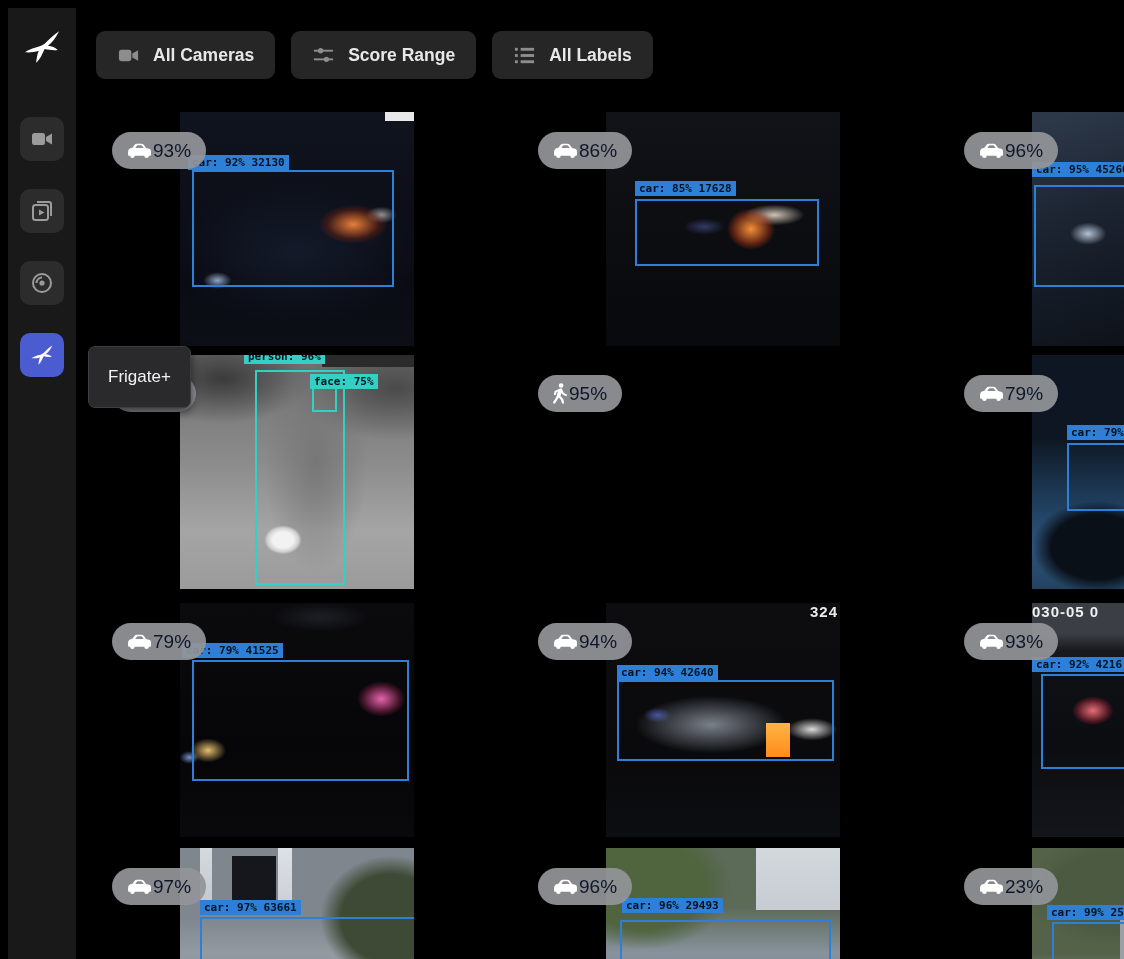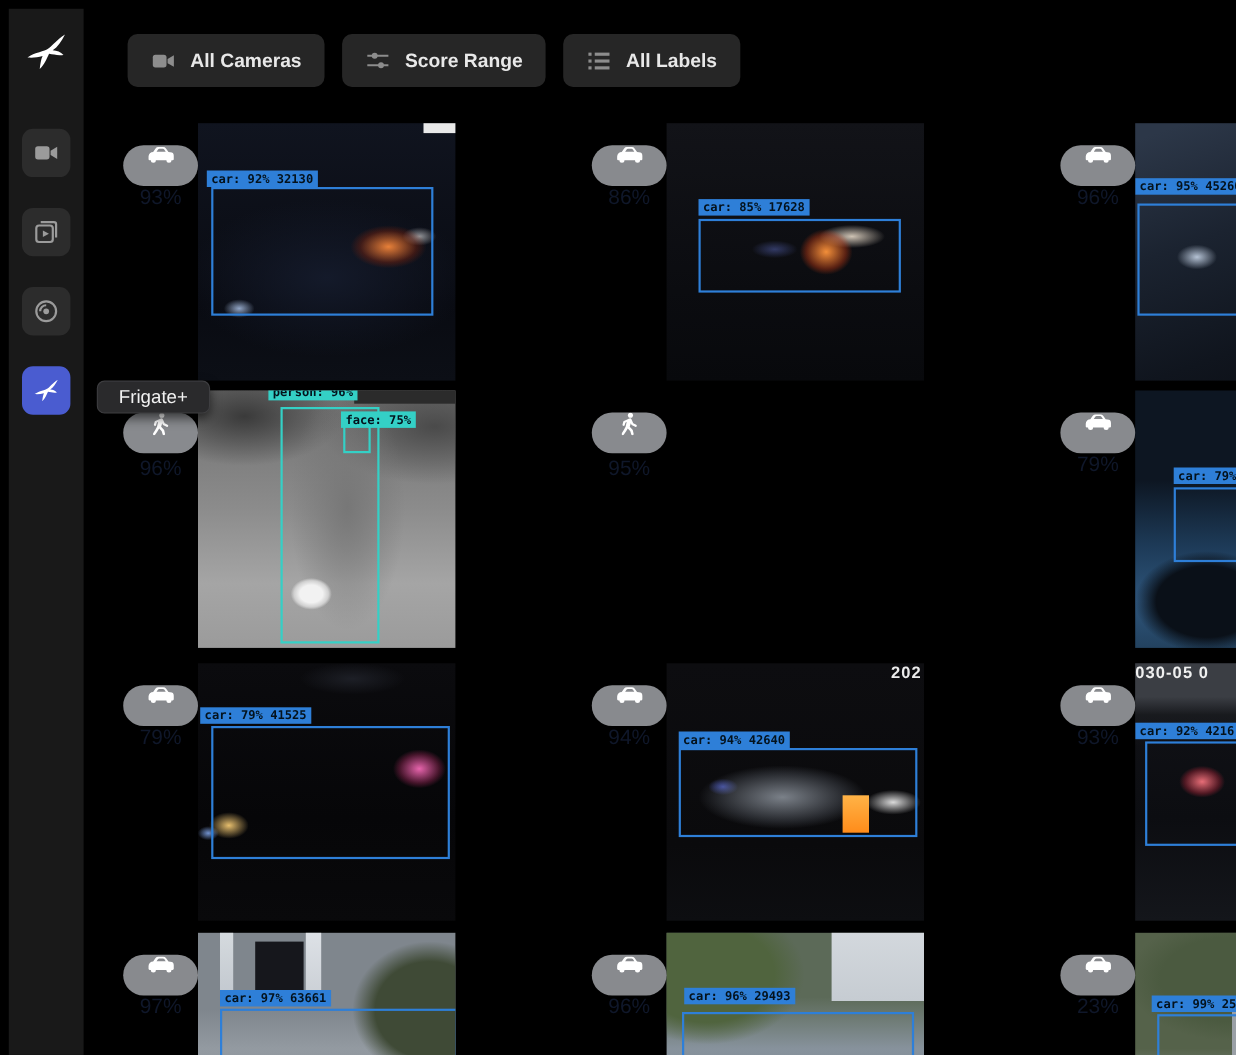--- a/index.html
+++ b/index.html
@@ -5,41 +5,41 @@
   html,body{margin:0;padding:0;width:1124px;height:959px;overflow:hidden;background:#000;
     font-family:"Liberation Sans",sans-serif;-webkit-font-smoothing:antialiased;}
   
   .sidebar{position:absolute;left:8px;top:8px;width:68px;height:951px;background:#191919;z-index:10;}
   .logo{position:absolute;left:13px;top:18px;width:42px;height:42px;color:#fff;}
   .navbtn{position:absolute;left:12px;width:44px;height:44px;border-radius:10px;background:#2c2c2c;
     display:flex;align-items:center;justify-content:center;color:#9b9b9b;cursor:pointer;}
   .navbtn.active{background:#4a5cd0;color:#fff;}
   
   .tooltip{position:absolute;left:88px;top:346px;z-index:30;background:#2a2a2c;border:1px solid #3e3e41;
-    border-radius:7px;padding:4px 19px;font-size:17px;color:#f1f1f1;box-shadow:0 4px 10px rgba(0,0,0,.6);}
-  
-  .filters{position:absolute;left:96px;top:31px;display:flex;gap:16px;z-index:5;margin-left:20px;}
+    border-radius:7px;padding:20px 19px;font-size:17px;color:#f1f1f1;box-shadow:0 4px 10px rgba(0,0,0,.6);}
+  
+  .filters{position:absolute;left:96px;top:31px;display:flex;gap:16px;z-index:5;}
   .fbtn{display:inline-flex;align-items:center;gap:13px;height:48px;padding:0 21px;border-radius:9px;
     background:#262626;color:#e8e8e8;font-size:17.5px;font-weight:bold;cursor:pointer;}
   .fbtn svg{color:#8d8d8d;}
   
   .grid{position:absolute;left:96px;top:112px;display:grid;
     grid-template-columns:426px 426px 426px;grid-template-rows:243px 248px 245px 230px;z-index:1;}
   .cell{position:relative;}
   .thumb{position:absolute;left:84px;top:0;width:234px;height:234px;overflow:hidden;cursor:pointer;}
   .dlabel{position:absolute;font:bold 11px "DejaVu Sans Mono",monospace;color:#04121c;
     padding:1px 4px;line-height:13px;white-space:nowrap;z-index:3;}
   .dlabel.blue{background:#2e7fd8;}
   .dlabel.cyan{background:#34d0c6;}
   .dbox{position:absolute;border:2px solid #2e7fd8;z-index:2;}
   .dbox.cyan{border-color:#34d0c6;}
   .ts{position:absolute;z-index:4;font:bold 15px "Liberation Sans",sans-serif;color:rgba(255,255,255,.92);
     letter-spacing:1px;}
-  .badge{position:absolute;left:16px;top:20px;display:flex;align-items:center;gap:20px;height:37px;
-    padding:0 15px;border-radius:19px;background:rgba(146,149,153,.93);color:#0f172a;font-size:19px;z-index:6;flex-direction:column;}
+  .badge{position:absolute;left:16px;top:20px;display:flex;align-items:center;gap:1px;height:37px;
+    padding:0 15px;border-radius:19px;background:rgba(146,149,153,.93);color:#0f172a;font-size:19px;z-index:6;}
   .badge svg{flex:none;}
   
   .t1{background:
     linear-gradient(#e9e9e9,#e9e9e9) 205px 0/29px 9px no-repeat,
     radial-gradient(46px 26px at 74% 48%, rgba(255,140,60,.9), rgba(150,40,10,.35) 55%, transparent 75%),
     radial-gradient(22px 12px at 86% 44%, rgba(255,255,255,.55), transparent 70%),
     radial-gradient(20px 12px at 16% 72%, rgba(190,215,255,.75), transparent 70%),
     radial-gradient(160px 90px at 50% 60%, #141a2a, transparent 80%),
     linear-gradient(180deg,#10141f,#090b12 70%,#0c0f16);}
   .t2{background:
@@ -260,21 +260,21 @@
     <div class="badge">
       <svg width="25" height="17" viewBox="0 0 24 16">
           <path fill="#fff" d="M3 13 a2.2 2.2 0 1 0 4.4 0 h9.2 a2.2 2.2 0 1 0 4.4 0 H22 a1 1 0 0 0 1-1 V9 a3 3 0 0 0-3-3 l-1.6-.3 -2.2-3 A3 3 0 0 0 13.8 1.5 H9.5 A3 3 0 0 0 7.1 2.7 L5 5.7 A4 4 0 0 0 1 9.6 V12 a1 1 0 0 0 1 1 Z M8 5.5 9.3 3.6 a1.4 1.4 0 0 1 1.1-.6 h3.2 a1.4 1.4 0 0 1 1.1.6 L16 5.5 Z"></path>
         </svg>
       <span>79%</span>
     </div>
   </div>
 
   <div class="cell">
     <div class="thumb t8">
-      <div class="ts" style="right:2px;top:0">202</div>
+      <div class="ts" style="right:2px;top:0">324</div>
       <div class="dlabel blue" style="left:11px;top:62px">car: 94% 42640</div>
       <div class="dbox" style="left:11px;top:77px;width:213px;height:77px"></div>
     </div>
     <div class="badge">
       <svg width="25" height="17" viewBox="0 0 24 16">
           <path fill="#fff" d="M3 13 a2.2 2.2 0 1 0 4.4 0 h9.2 a2.2 2.2 0 1 0 4.4 0 H22 a1 1 0 0 0 1-1 V9 a3 3 0 0 0-3-3 l-1.6-.3 -2.2-3 A3 3 0 0 0 13.8 1.5 H9.5 A3 3 0 0 0 7.1 2.7 L5 5.7 A4 4 0 0 0 1 9.6 V12 a1 1 0 0 0 1 1 Z M8 5.5 9.3 3.6 a1.4 1.4 0 0 1 1.1-.6 h3.2 a1.4 1.4 0 0 1 1.1.6 L16 5.5 Z"></path>
         </svg>
       <span>94%</span>
     </div>
   </div>

